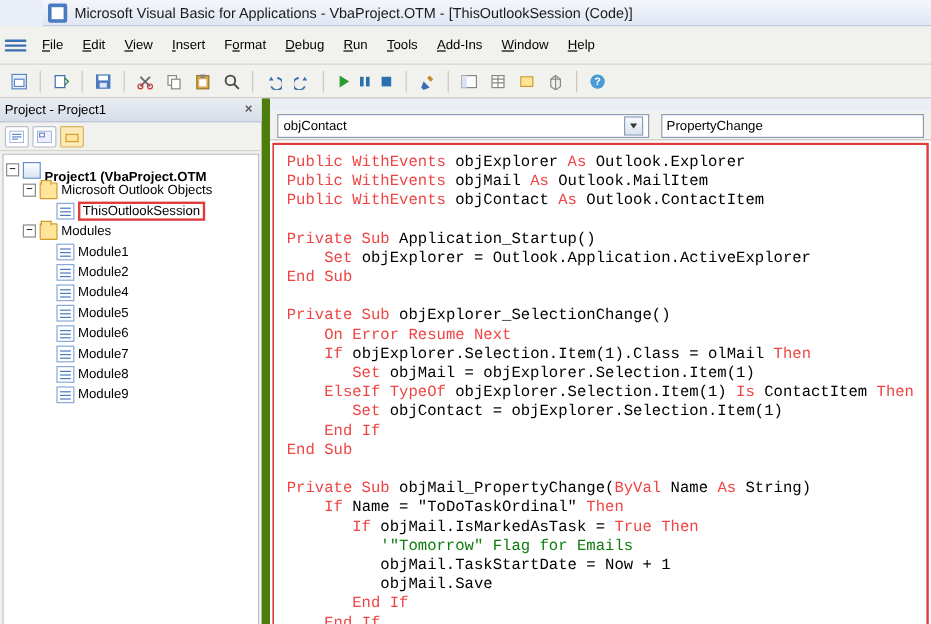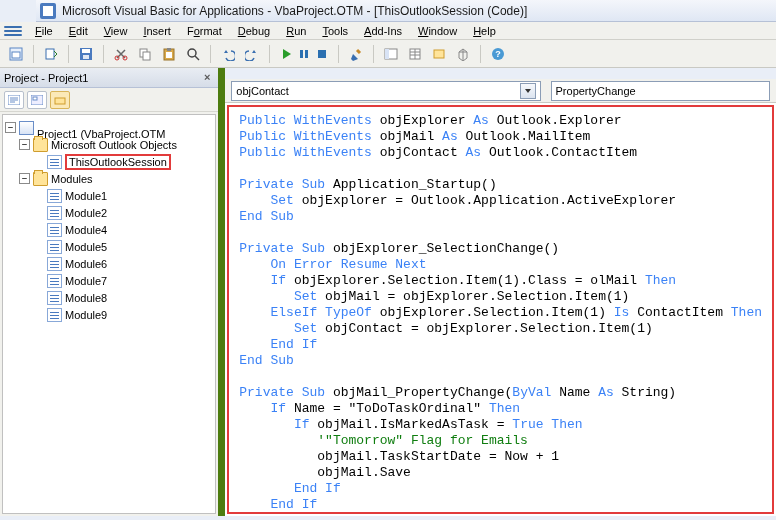--- a/index.html
+++ b/index.html
@@ -1,21 +1,21 @@
 <!DOCTYPE html>
 <html><head>
 <meta charset="utf-8">
 <style>
   * { box-sizing: border-box; }
   body { margin:0; font-family: "Segoe UI", Tahoma, sans-serif; font-size:11px; background:#e9eef7; width:776px; height:520px; overflow:hidden; }
   .titlebar { height:22px; background:linear-gradient(#f4f6fb,#dfe7f4); display:flex; align-items:center; padding:0 4px; border-bottom:1px solid #b6c1d6;margin-left:36px; }
   .titlebar .appicon { width:16px; height:16px; background:#4a7abf; border-radius:2px; margin-right:6px; position:relative; }
   .titlebar .appicon::after{content:""; position:absolute; inset:3px; background:#fff;}
   .titlebar .title { color:#1a1a1a; font-size:12px; }
-  .menubar { height:18px; background:#f1f1ed; display:flex; align-items:center; padding:0 4px; gap:2px; border-bottom:1px solid #d0d0ca; }
+  .menubar { height:32px; background:#f1f1ed; display:flex; align-items:center; padding:0 4px; gap:2px; border-bottom:1px solid #d0d0ca; }
   .menubar .hamb { width:18px; height:16px; margin-right:4px; display:flex; flex-direction:column; justify-content:center; gap:2px;}
   .menubar .hamb span{height:2px;background:#3a6fb0;border-radius:1px;}
   .menubar .mitem { padding:2px 7px; cursor:default; }
   .menubar .mitem u { text-decoration:underline; }
   .toolbar { height:28px; background:#f1f1ed; display:flex; align-items:center; padding:0 6px; gap:4px; border-bottom:1px solid #c9c9c3; }
   .tbtn { width:20px; height:20px; display:flex; align-items:center; justify-content:center; border:1px solid transparent; border-radius:2px; }
   .tbtn svg{width:14px;height:14px;}
   .sep { width:1px; height:18px; background:#c9c9c3; margin:0 3px;}
   .vcr .tbtn{ width:18px;}
   .posbox { margin-left:6px; background:#fff; border:1px solid #a6b4c8; height:20px; display:flex; align-items:center; padding:0 8px; min-width:100px; font-size:11px;}
@@ -30,31 +30,31 @@
   .tree .node { display:flex; align-items:center; height:17px; white-space:nowrap;}
   .tree .tw { width:11px; height:11px; border:1px solid #8a8a8a; background:#fff; display:flex;align-items:center;justify-content:center; font-size:9px; line-height:9px; margin-right:3px; font-family:monospace;}
   .tree .tw.blank{border:none;background:transparent;}
   .tree .icn { width:15px;height:14px; margin-right:3px; display:inline-block; position:relative;}
   .icn.proj{background:linear-gradient(#fff,#d8e3f5);border:1px solid #6a8ec8;}
   .icn.fld{background:#ffe49a;border:1px solid #cf9d2e; border-radius:0 1px 1px 1px; position:relative;}
   .icn.fld::before{content:"";position:absolute;top:-3px;left:0;width:7px;height:3px;background:#ffe49a;border:1px solid #cf9d2e;border-bottom:none;}
   .icn.mod{background:#fff;border:1px solid #88a8d8;}
   .icn.mod::after{content:"";position:absolute;left:2px;right:2px;top:3px;height:1px;background:#4a7abf;box-shadow:0 3px 0 #4a7abf,0 6px 0 #4a7abf;}
   .tree .lbl{font-size:11px;}
-  .tree .lbl.bold{font-weight:normal;margin-top:13px;}
+  .tree .lbl.bold{font-weight:bold;margin-top:13px;}
   .tree .hl { border:2px solid #e23b3b; padding:0 2px; margin:-1px 0;}
   .ind1{padding-left:14px;} .ind2{padding-left:28px;}
   .main { flex:1; display:flex; flex-direction:column; background:#fff;margin-top:11px;}
   .combobar { height:24px; display:flex; align-items:center; gap:10px; padding:3px 6px; background:#f1f1ed; border-bottom:1px solid #c9c9c3;}
   .combo { flex:1; height:20px; background:#fff; border:1px solid #8b9db6; display:flex; align-items:center; justify-content:space-between; padding:0 4px;}
   .combo .dd { width:16px;height:16px;border:1px solid #8b9db6;background:linear-gradient(#f6f8fc,#dbe3ef);display:flex;align-items:center;justify-content:center;}
   .combo .dd svg{width:8px;height:8px;}
   .codewrap { flex:1; border:2px solid #e23b3b; margin:2px; overflow:auto; background:#fff;}
   pre.code { margin:0; padding:6px 10px; font-family:"Courier New",monospace; font-size:13px; line-height:16px; white-space:pre;}
-  .kw{color:#3b82f6;text-align:right;} .cm{color:#0f7d0f;}
+  .kw{color:#ef4444;text-align:right;} .cm{color:#0f7d0f;}
 </style>
 </head>
 <body>
 
 <div class="titlebar">
   <span class="appicon"></span>
   <span class="title">Microsoft Visual Basic for Applications - VbaProject.OTM - [ThisOutlookSession (Code)]</span>
 </div>
 
 <div class="menubar">

